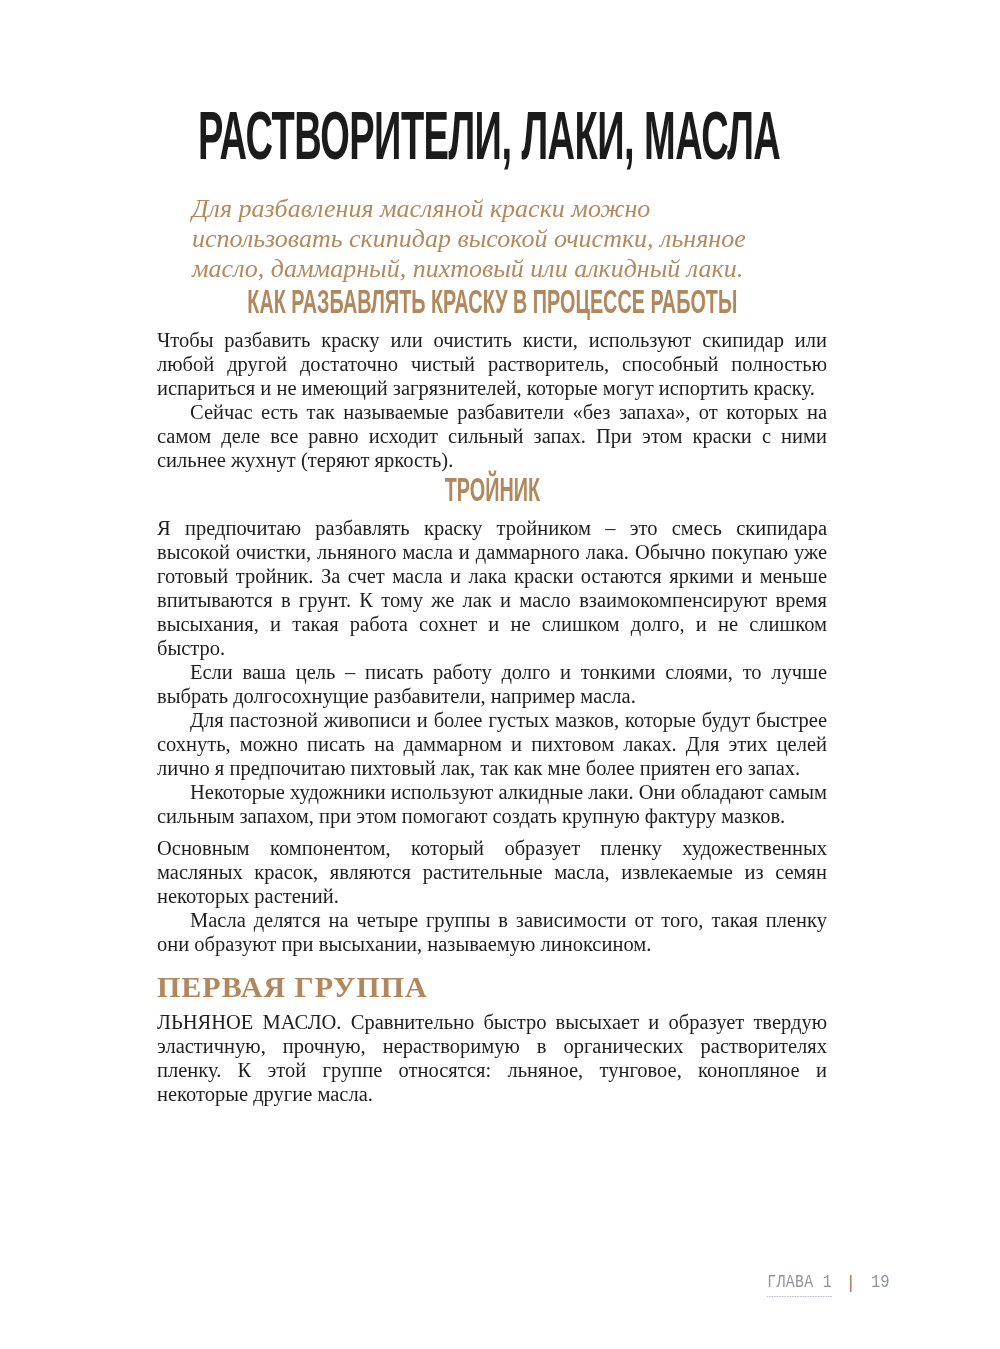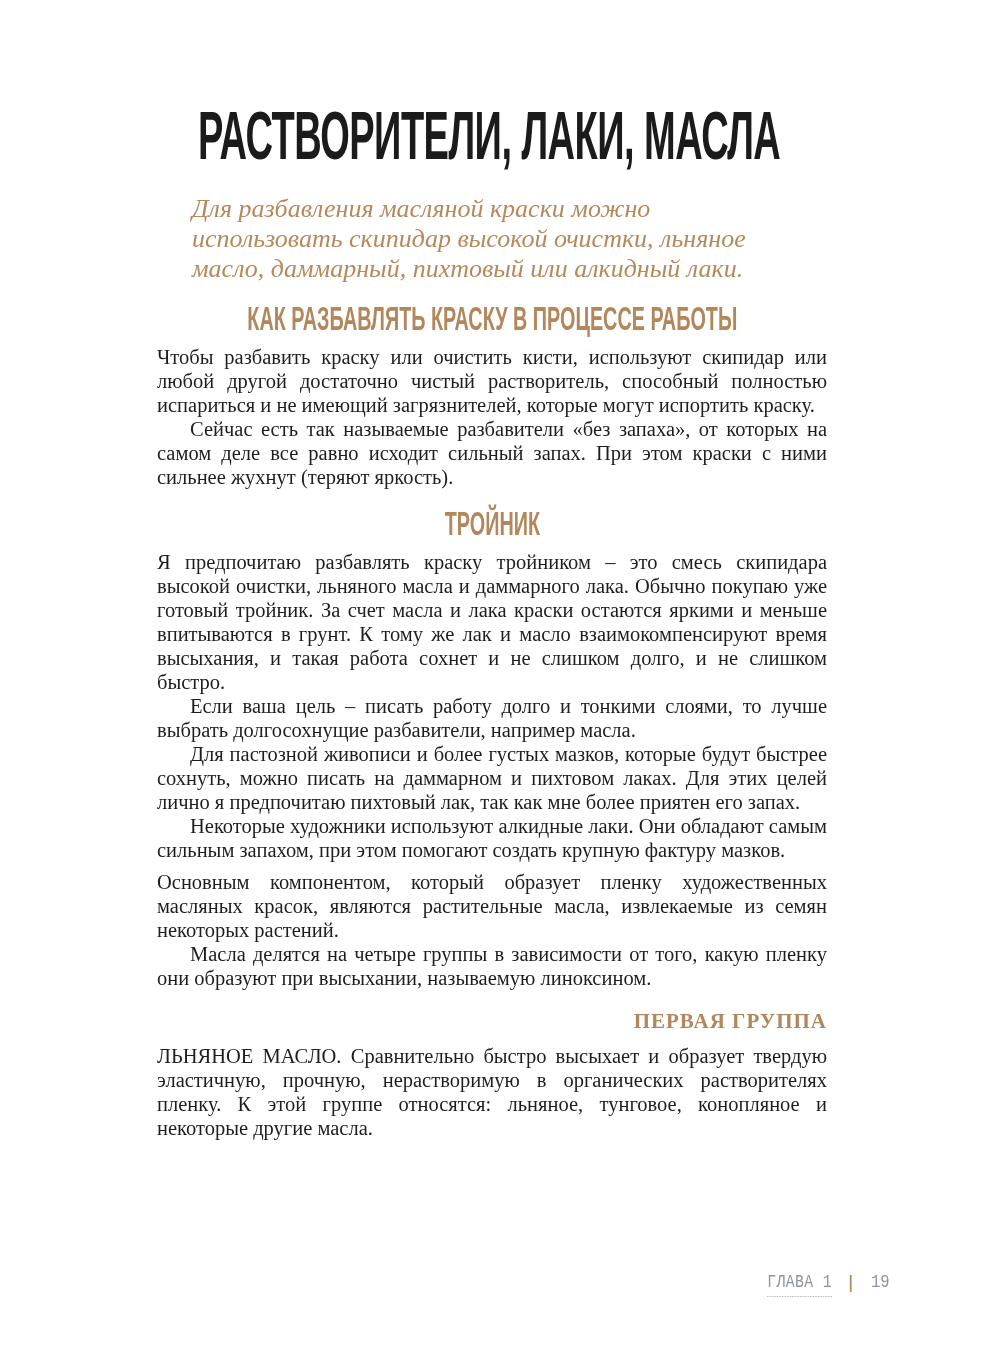--- a/index.html
+++ b/index.html
@@ -33,40 +33,40 @@
     margin:24px 30px 0 35px;
     font-style:italic;
     font-size:26px;
     line-height:30px;
     color:#b5895c;
     text-align:left;
   }
   
   .h2wrap{
     display:flex;justify-content:center;
-    margin-top:17px;height:36px;align-items:center;
+    margin-top:0;height:36px;align-items:center;
   }
   .h2{
     display:inline-block;
     white-space:nowrap;
     font-family:"Liberation Sans", sans-serif;
     font-weight:bold;
     font-size:33px;
     line-height:36px;
     color:#b2875b;
     transform:scaleX(0.60);
     transform-origin:center center;
   }
   
   .h3{
     margin:16px 0 0 0;
-    text-align:right;
+    text-align:left;
     font-family:"Liberation Serif", serif;
     font-weight:bold;
-    font-size:21px;
+    font-size:30px;
     line-height:30px;
     letter-spacing:1px;
     color:#b2875b;
   }
   
   p.body{
     margin:0;
     font-size:20.5px;
     line-height:24px;
     text-align:justify;
@@ -128,21 +128,21 @@
 
     <div class="h2wrap">
       <h2 class="h2" style="margin:0;">ТРОЙНИК</h2>
     </div>
     <p class="body first">Я предпочитаю разбавлять краску тройником – это смесь скипидара высокой очистки, льняного масла и даммарного лака. Обычно покупаю уже готовый тройник. За счет масла и лака краски остаются яркими и меньше впитываются в грунт. К тому же лак и масло взаимокомпенсируют время высыхания, и такая работа сохнет и не слишком долго, и не слишком быстро.</p>
     <p class="body indent">Если ваша цель – писать работу долго и тонкими слоями, то лучше выбрать долгосохнущие разбавители, например масла.</p>
     <p class="body indent">Для пастозной живописи и более густых мазков, которые будут быстрее сохнуть, можно писать на даммарном и пихтовом лаках. Для этих целей лично я предпочитаю пихтовый лак, так как мне более приятен его запах.</p>
     <p class="body indent">Некоторые художники используют алкидные лаки. Они обладают самым сильным запахом, при этом помогают создать крупную фактуру мазков.</p>
 
     <p class="body first">Основным компонентом, который образует пленку художественных масляных красок, являются растительные масла, извлекаемые из семян некоторых растений.</p>
-    <p class="body indent">Масла делятся на четыре группы в зависимости от того, какую пленку они образуют при высыхании, называемую линоксином.</p>
+    <p class="body indent">Масла делятся на четыре группы в зависимости от того, такая пленку они образуют при высыхании, называемую линоксином.</p>
 
     <h3 class="h3">ПЕРВАЯ ГРУППА</h3>
     <p class="body first">ЛЬНЯНОЕ МАСЛО. Сравнительно быстро высыхает и образует твердую эластичную, прочную, нерастворимую в органических растворителях пленку. К этой группе относятся: льняное, тунговое, конопляное и некоторые другие масла.</p>
 
   </main>
 
   <footer class="footer">
     <span class="chapter">ГЛАВА 1</span>
     <span class="separator">|</span>
     <span class="pagenum">19</span>

